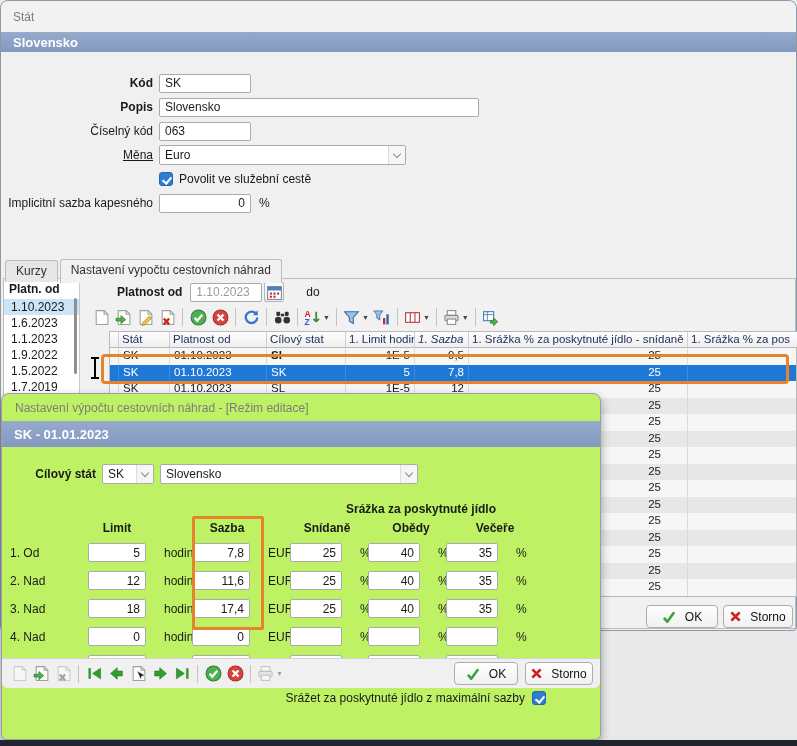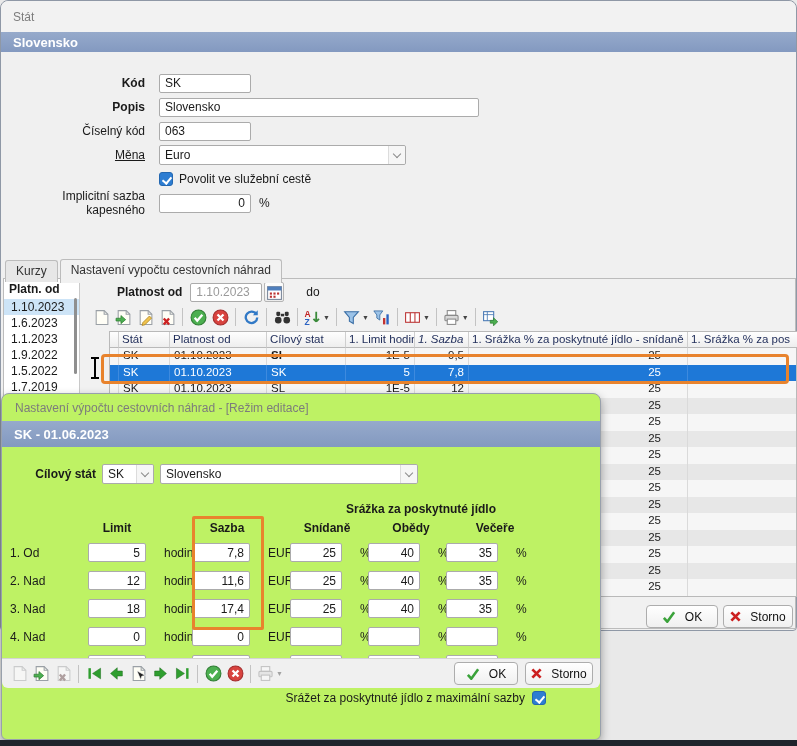--- a/index.html
+++ b/index.html
@@ -10,21 +10,21 @@
   #win { position:absolute; left:0; top:0; width:797px; height:631px; background:#f0f0f0;
          border:1px solid #8f98a6; border-radius:8px 8px 4px 4px; z-index:1; }
   #win-titlebar { height:31px; display:flex; align-items:center; padding-left:12px; color:#7c7c7c;
                   font-size:12px; border-radius:8px 8px 0 0; background:#f2f2f2; }
   #win-header { height:20px; background:linear-gradient(#96aacb,#8399c0); color:#fff; font-weight:bold;
                 font-size:13px; display:flex; align-items:center; padding-left:12px; }
 
   
   #form { position:absolute; left:6px; top:72px; }
   .frow { display:flex; align-items:center; height:20px; margin-bottom:4px; }
-  .flabel { width:152px; text-align:right; padding-right:14px; flex:none; }
+  .flabel { width:152px; text-align:right; padding-right:6px; flex:none; }
   .bold { font-weight:bold; }
   .link { text-decoration:underline; }
   .field { background:#fff; border:1px solid #ababab; border-radius:2px; height:19px;
            display:flex; align-items:center; padding:0 5px; overflow:hidden; white-space:nowrap; }
   .w92 { width:92px; } .w320 { width:320px; }
   .num { justify-content:flex-end; }
   .suffix { margin-left:8px; }
   .combo { display:flex; background:#fff; border:1px solid #ababab; border-radius:2px; height:20px; align-items:stretch; }
   .combo .val { flex:1; display:flex; align-items:center; padding:0 5px; overflow:hidden; white-space:nowrap; }
   .combo .arrow { width:17px; flex:none; background:#f6f6f6; border-left:1px solid #dcdcdc;
@@ -496,21 +496,21 @@
         </svg>
       <span>Storno</span>
     </button>
   </div>
 
   <div id="dlg">
     <div id="dlg-titlebar">
       <span>Nastavení výpočtu cestovních náhrad - [Režim editace]</span>
     </div>
     <div id="dlg-header">
-      <span>SK  -  01.06.2023</span>
+      <span>SK  -  01.01.2023</span>
     </div>
 
     <div id="dlg-body">
       <div id="target-row">
         <span id="target-label">Cílový stát</span>
         <div class="combo" id="target-code">
           <span class="val">SK</span>
           <span class="arrow">
               <span class="chev"></span>
             </span>

